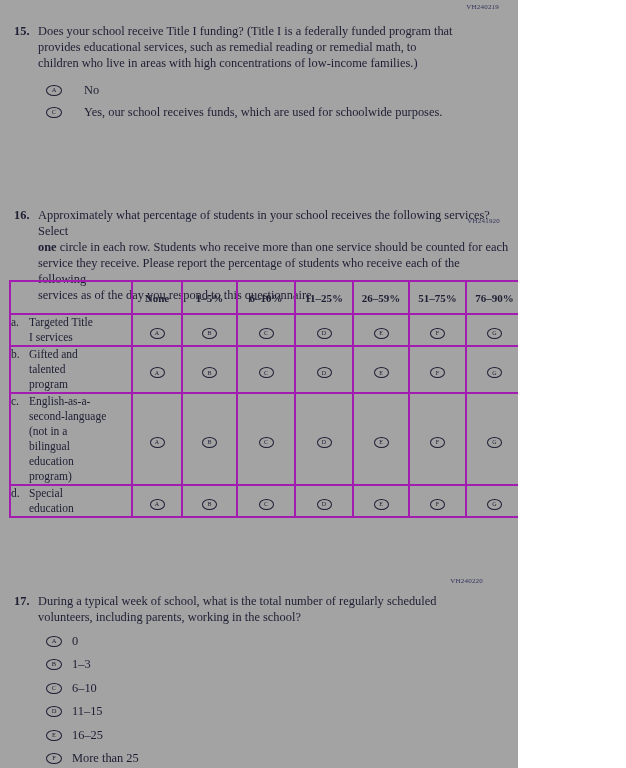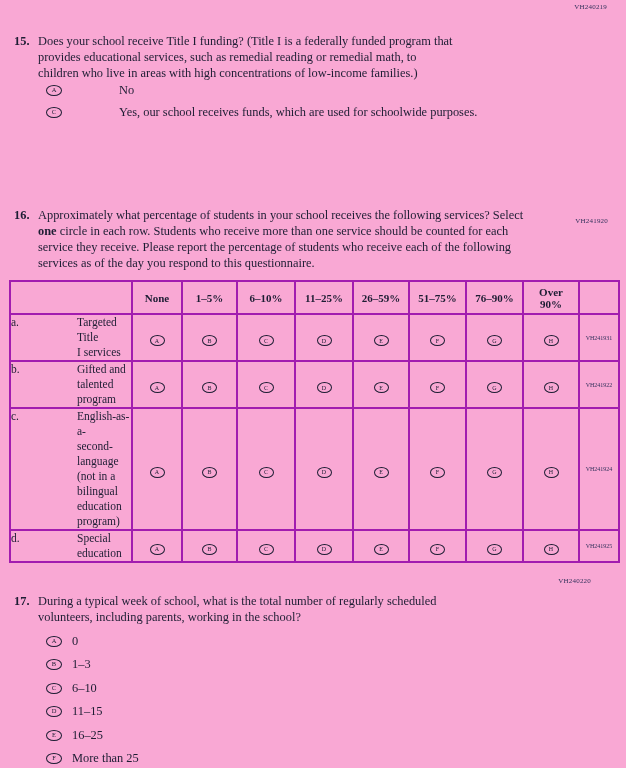--- a/index.html
+++ b/index.html
@@ -1,19 +1,19 @@
 <!DOCTYPE html>
 <html><head>
 <meta charset="utf-8">
 <style>
   html,body{margin:0;padding:0;background:#ffffff;}
   #page{
     position:relative;
-    width:626px;height:768px;
-    background:#f9a8d4;
+    width:518px;height:768px;
+    background:#a3a3a3;
     font-family:"Liberation Serif","DejaVu Serif",serif;
     color:#1d1d33;
     overflow:hidden;
   }
   .vcode{
     position:absolute;
     font-size:7px;
     letter-spacing:0.2px;
     color:#32325c;
   }
@@ -34,21 +34,21 @@
   .qtext b{font-weight:bold;}
   .options{
     position:absolute;
     left:46px;
   }
   .opt-row{
     display:flex;
     align-items:center;
     height:14px;
   }
-  .opts-15 .opt-row{margin-bottom:8px;gap:35px;}
+  .opts-15 .opt-row{margin-bottom:8px;}
   .opts-17 .opt-row{margin-bottom:9.5px;}
   .bubble{
     display:flex;
     align-items:center;
     justify-content:center;
     width:14px;height:9px;
     border:1px solid #1d1d33;
     border-radius:50%;
     font-size:6.5px;
     line-height:1;
@@ -88,21 +88,20 @@
   .label-wrap{display:flex;}
   .row-letter{
     flex:0 0 18px;
     font-size:11.5px;
     line-height:15px;
   }
   .row-label{
     font-size:11.5px;
     line-height:15px;
     white-space:pre-line;
-    margin-left:48px;
   }
   td.bubble-cell{
     text-align:center;
     vertical-align:middle;
   }
   td.bubble-cell .bubble{
     display:inline-flex;
     width:13px;height:9px;
     font-size:6px;
   }
@@ -116,21 +115,21 @@
   tr.row-b{height:42px;}
   tr.row-c{height:86px;}
   tr.row-d{height:27px;}
 </style>
 </head>
 <body>
 
 <div id="page">
 
   <div class="vcode" style="top:3px;right:19px;">VH240219</div>
-  <div class="question" style="top:33px;left:14px;right:8px;">
+  <div class="question" style="top:23px;left:14px;right:8px;">
     <span class="qnum">15.</span>
     <span class="qtext">Does your school receive Title I funding? (Title I is a federally funded program that
 provides educational services, such as remedial reading or remedial math, to
 children who live in areas with high concentrations of low-income families.)</span>
   </div>
   <div class="options opts-15" style="top:83px;">
     <div class="opt-row">
       <span class="bubble">A</span>
       <span class="opt-label">No</span>
     </div>

